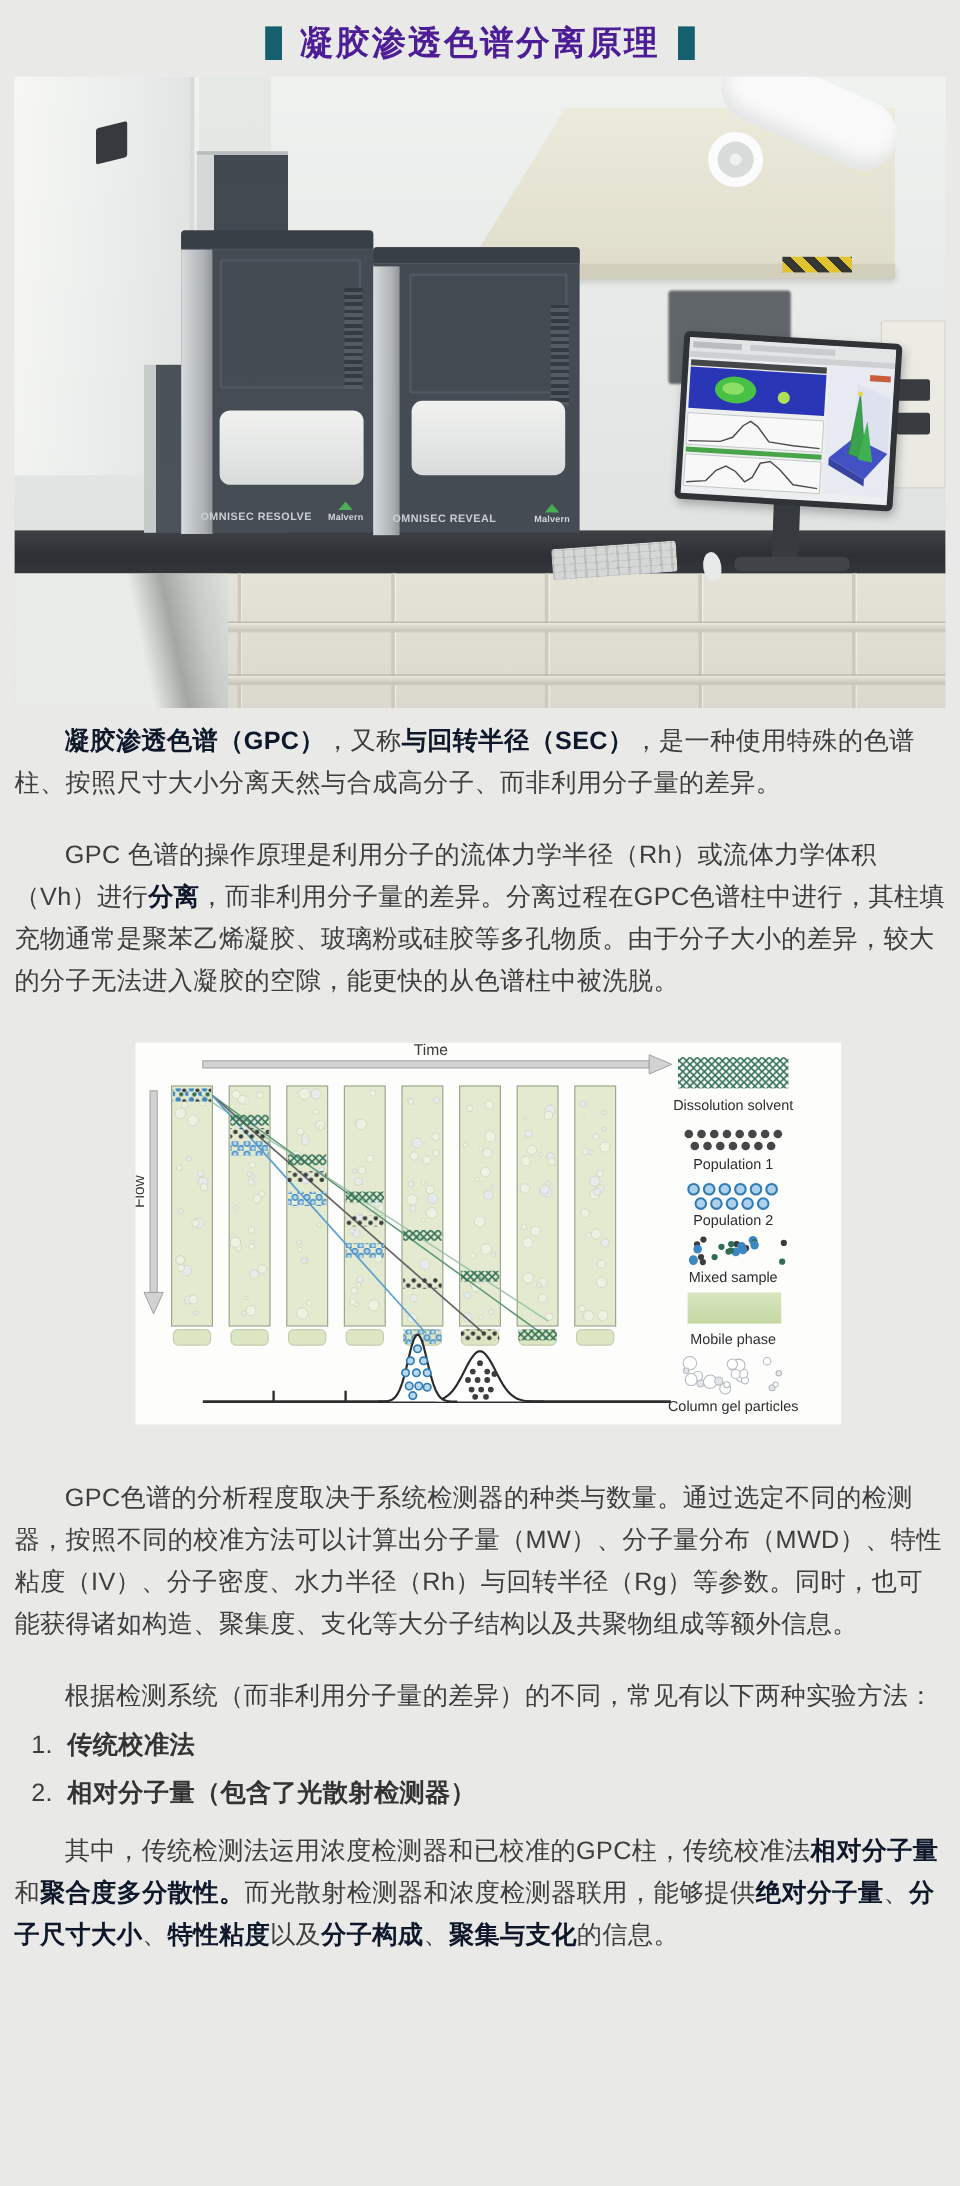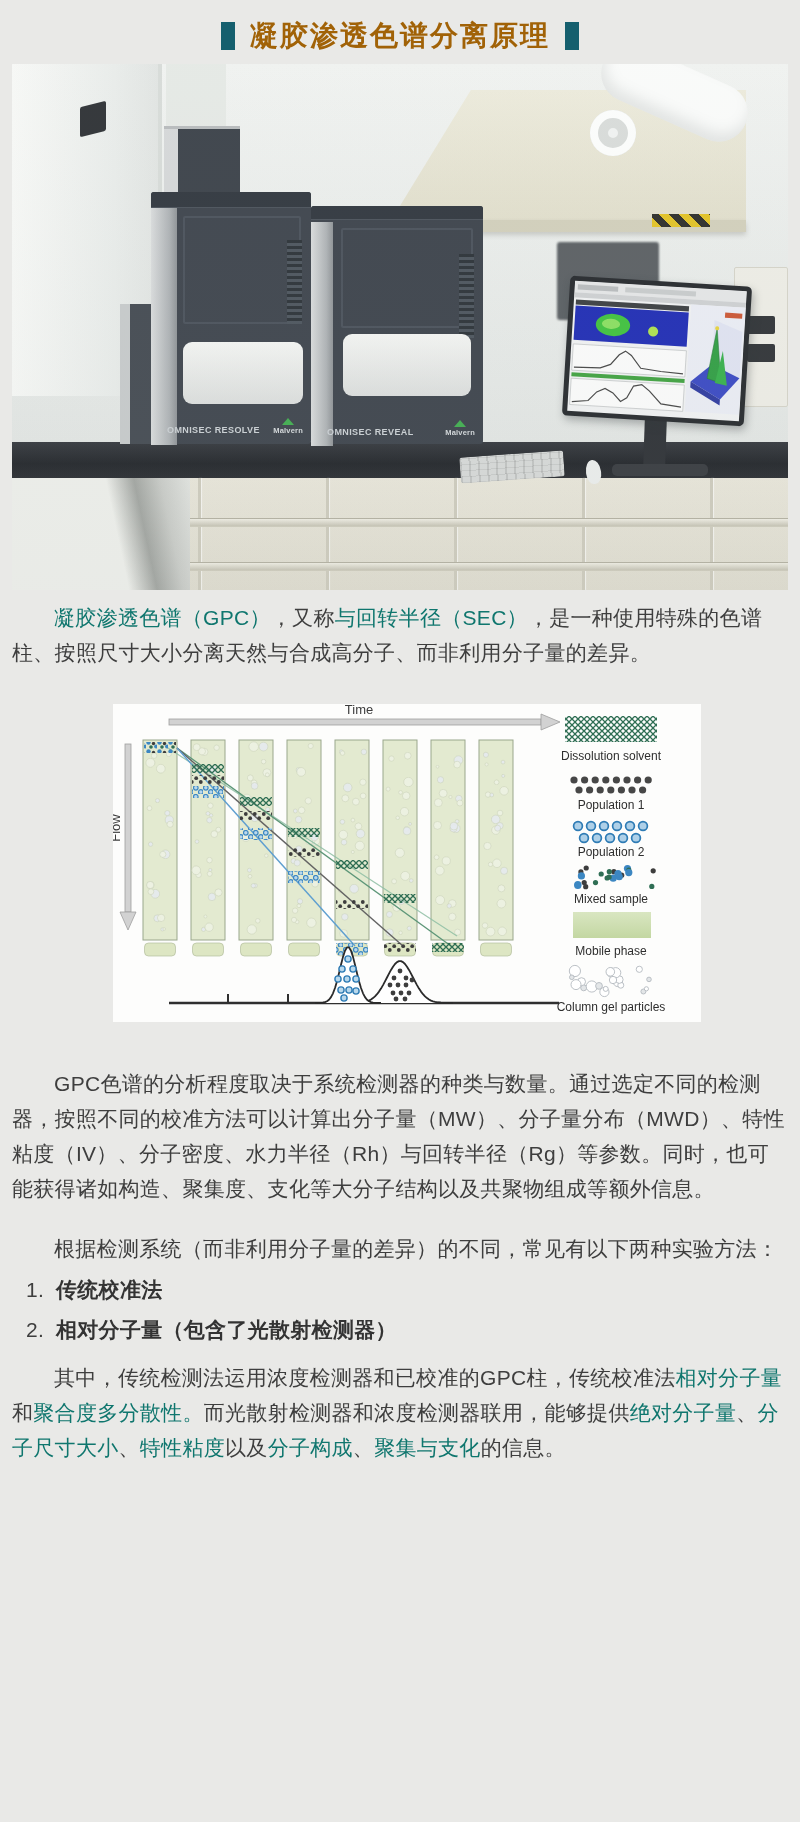--- a/index.html
+++ b/index.html
@@ -4,25 +4,25 @@
 <style>
   *{box-sizing:border-box;margin:0;padding:0}
   html{background:#e9e9e7}
   body{width:800px;height:1822px;margin:0 auto;overflow:hidden;background:#e9e9e7;
        font-family:"Liberation Sans","DejaVu Sans",sans-serif;color:#3e3e3e}
   .page{padding:0 12px}
 
   
   .title-row{display:flex;align-items:center;justify-content:center;gap:15px;padding:21px 0 13px}
   .tbar{width:14px;height:28px;background:#155f6e;flex:0 0 auto}
-  h1.title{font-size:28px;font-weight:bold;color:#a16207;letter-spacing:2px;line-height:30px}
+  h1.title{font-size:28px;font-weight:bold;color:#4c1d95;letter-spacing:2px;line-height:30px}
 
   
   .para{font-size:21px;line-height:35px;text-indent:2em;letter-spacing:.3px;margin:0 0 25px;color:#3e3e3e}
-  .para b{font-weight:normal;color:#0f766e}
+  .para b{font-weight:bold;color:#0f172a}
   .methods-intro{margin-bottom:4px}
   ol.methods{list-style:none;margin:0 0 10px}
   .method-item{display:flex;font-size:21px;line-height:40px;padding-left:14px;letter-spacing:.3px}
   .method-item .num{width:30px;flex:0 0 auto}
   .method-item b{font-weight:bold;color:#333}
   .closing{margin-bottom:0}
 
   
   .diagram{width:588px;height:318px;margin:34px 0 44px 101px;background:#fdfdfc}
   .diagram svg{display:block;font-family:"Liberation Sans","DejaVu Sans",sans-serif}
@@ -181,20 +181,21 @@
           <circle cx="143" cy="38" r="2" fill="#e8d43c"></circle>
         </svg>
       </div>
     </div>
     <div class="ph ph-keyboard"></div>
     <div class="ph ph-mouse"></div>
     <div class="ph ph-cast"></div>
   </div>
 
   <p class="para"><b>凝胶渗透色谱（GPC）</b><span>，又称</span><b>与回转半径（SEC）</b><span>，是一种使用特殊的色谱柱、按照尺寸大小分离天然与合成高分子、而非利用分子量的差异。</span></p>
+  <p class="para"><span>GPC 色谱的操作原理是利用分子的流体力学半径（Rh）或流体力学体积（Vh）进行</span><b>分离</b><span>，而非利用分子量的差异。分离过程在GPC色谱柱中进行，其柱填充物通常是聚苯乙烯凝胶、玻璃粉或硅胶等多孔物质。由于分子大小的差异，较大的分子无法进入凝胶的空隙，能更快的从色谱柱中被洗脱。</span></p>
 
   <div class="diagram">
     <svg id="diagram-svg" viewBox="0 0 588 318" width="588" height="318">
         <defs>
           <pattern id="patG" width="6" height="6" patternUnits="userSpaceOnUse">
             <path d="M0 0L6 6M6 0L0 6" stroke="#2f6e54" stroke-width="1.3" fill="none"></path>
           </pattern>
           <pattern id="patD" width="9" height="8" patternUnits="userSpaceOnUse">
             <circle cx="2.2" cy="2.2" r="1.9" fill="#3d3d3d"></circle>
             <circle cx="6.8" cy="6" r="1.9" fill="#3d3d3d"></circle>

